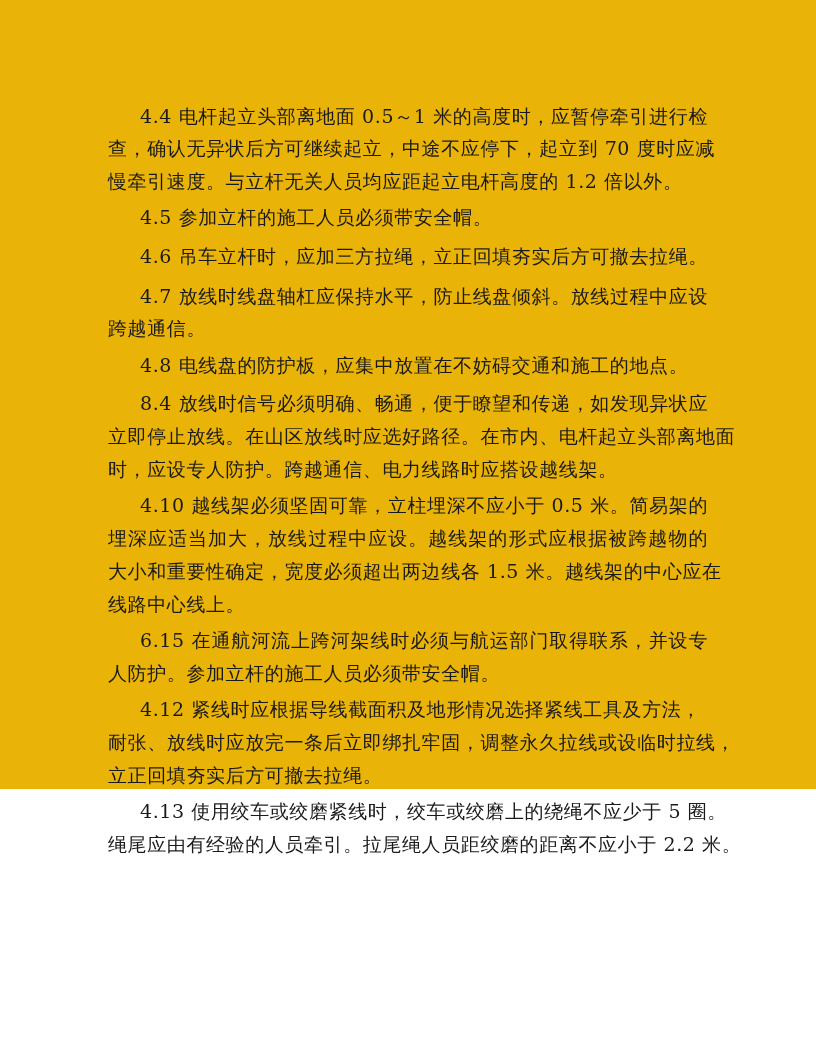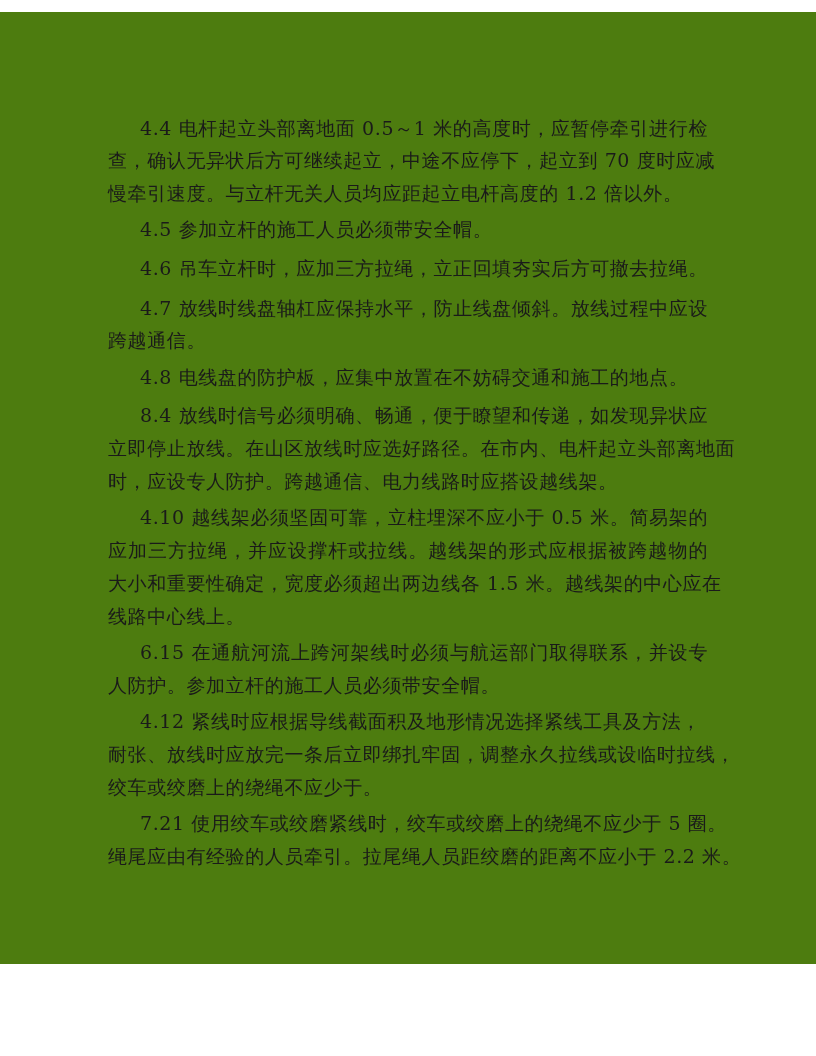--- a/index.html
+++ b/index.html
@@ -1,18 +1,18 @@
 <!DOCTYPE html>
 <html><head>
 <meta charset="utf-8">
 <style>
   html, body { margin: 0; padding: 0; background: #ffffff; }
   body { width: 816px; height: 1056px; position: relative; overflow: hidden;
          font-family: "DejaVu Serif", "Liberation Serif", serif; color: #1a1a1a; }
-  .page { position: absolute; left: 0; top: 12px; width: 816px; height: 952px; background: #4d7c0f; }
+  .page { position: absolute; left: 0; top: 0; width: 816px; height: 789px; background: #eab308; }
   .para { position: absolute; left: 0; top: 0; width: 816px; height: 0; }
   .line { position: absolute; left: 108px; width: 600px; height: 24px; line-height: 24px;
           font-size: 19px; white-space: nowrap; letter-spacing: 0.6px; }
   .line.first { left: 140px; width: 568px; }
   .line.full { text-align-last: justify; text-align: justify; }
 </style>
 </head>
 <body>
 
 <div class="page">
@@ -41,34 +41,34 @@
   </div>
 
   <div class="para">
     <div class="line first full" style="top:391px">8.4 放线时信号必须明确、畅通，便于瞭望和传递，如发现异状应</div>
     <div class="line full" style="top:424px">立即停止放线。在山区放线时应选好路径。在市内、电杆起立头部离地面</div>
     <div class="line" style="top:457px">时，应设专人防护。跨越通信、电力线路时应搭设越线架。</div>
   </div>
 
   <div class="para">
     <div class="line first full" style="top:493px">4.10 越线架必须坚固可靠，立柱埋深不应小于 0.5 米。简易架的</div>
-    <div class="line full" style="top:526px">应加三方拉绳，并应设撑杆或拉线。越线架的形式应根据被跨越物的</div>
+    <div class="line full" style="top:526px">埋深应适当加大，放线过程中应设。越线架的形式应根据被跨越物的</div>
     <div class="line full" style="top:559px">大小和重要性确定，宽度必须超出两边线各 1.5 米。越线架的中心应在</div>
     <div class="line" style="top:592px">线路中心线上。</div>
   </div>
 
   <div class="para">
     <div class="line first full" style="top:628px">6.15 在通航河流上跨河架线时必须与航运部门取得联系，并设专</div>
     <div class="line" style="top:661px">人防护。参加立杆的施工人员必须带安全帽。</div>
   </div>
 
   <div class="para">
     <div class="line first" style="top:697px">4.12 紧线时应根据导线截面积及地形情况选择紧线工具及方法，</div>
     <div class="line full" style="top:730px">耐张、放线时应放完一条后立即绑扎牢固，调整永久拉线或设临时拉线，</div>
-    <div class="line" style="top:763px">绞车或绞磨上的绕绳不应少于。</div>
+    <div class="line" style="top:763px">立正回填夯实后方可撤去拉绳。</div>
   </div>
 
   <div class="para">
-    <div class="line first" style="top:799px">7.21 使用绞车或绞磨紧线时，绞车或绞磨上的绕绳不应少于 5 圈。</div>
+    <div class="line first" style="top:799px">4.13 使用绞车或绞磨紧线时，绞车或绞磨上的绕绳不应少于 5 圈。</div>
     <div class="line" style="top:832px">绳尾应由有经验的人员牵引。拉尾绳人员距绞磨的距离不应小于 2.2 米。</div>
   </div>
 
 </div>
 
 </body></html>

